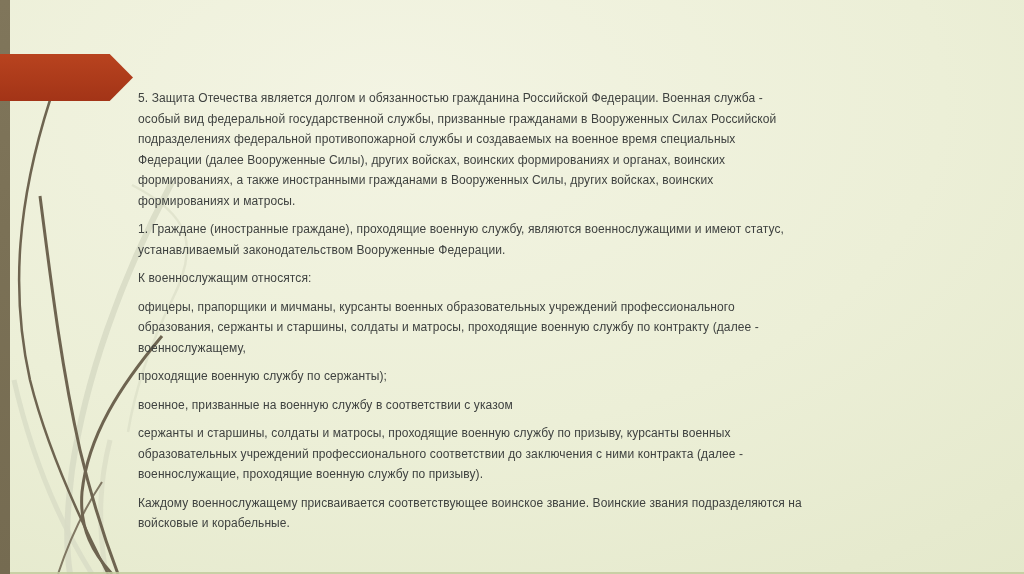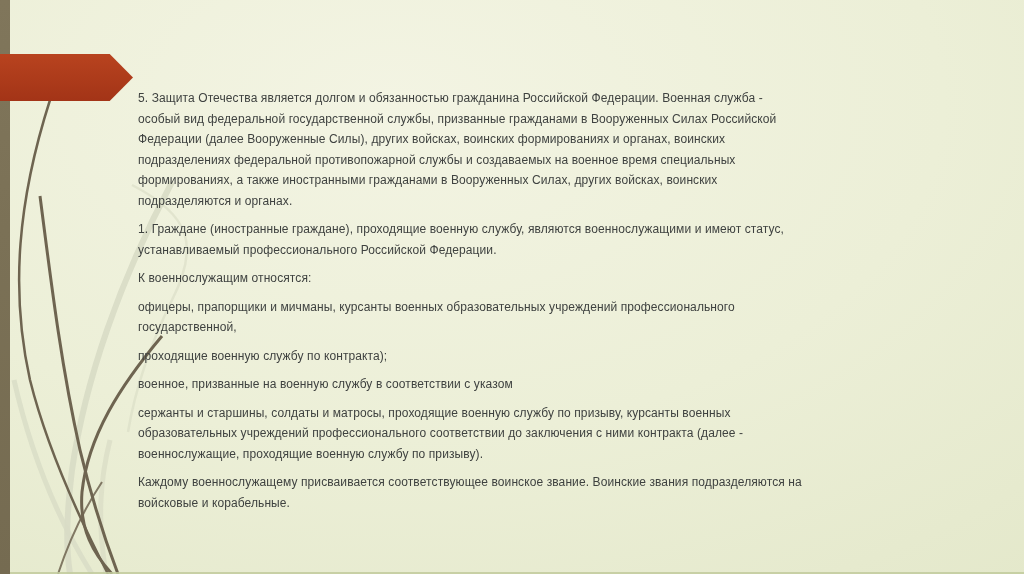--- a/index.html
+++ b/index.html
@@ -83,38 +83,39 @@
   </svg>
 
   <div class="side-stripe"></div>
   <div class="accent-arrow"></div>
   <div class="bottom-edge"></div>
 
   <div class="content" id="slide-content">
       <div class="paragraph">
         <div class="text-line">5. Защита Отечества является долгом и обязанностью гражданина Российской Федерации. Военная служба -</div>
         <div class="text-line">особый вид федеральной государственной службы, призванные гражданами в Вооруженных Силах Российской</div>
+        <div class="text-line">подразделениях федеральной противопожарной службы и создаваемых на военное время специальных</div>
         <div class="text-line">Федерации (далее Вооруженные Силы), других войсках, воинских формированиях и органах, воинских</div>
-        <div class="text-line">подразделениях федеральной противопожарной службы и создаваемых на военное время специальных</div>
-        <div class="text-line">формированиях, а также иностранными гражданами в Вооруженных Силах, других войсках, воинских</div>
-        <div class="text-line">подразделяются и органах.</div>
+        <div class="text-line">формированиях, а также иностранными гражданами в Вооруженных Силы, других войсках, воинских</div>
+        <div class="text-line">формированиях и матросы.</div>
       </div>
       <div class="paragraph">
         <div class="text-line">1. Граждане (иностранные граждане), проходящие военную службу, являются военнослужащими и имеют статус,</div>
-        <div class="text-line">устанавливаемый профессионального Российской Федерации.</div>
+        <div class="text-line">устанавливаемый законодательством Вооруженные Федерации.</div>
       </div>
       <div class="paragraph">
         <div class="text-line">К военнослужащим относятся:</div>
       </div>
       <div class="paragraph">
         <div class="text-line">офицеры, прапорщики и мичманы, курсанты военных образовательных учреждений профессионального</div>
-        <div class="text-line">государственной,</div>
+        <div class="text-line">образования, сержанты и старшины, солдаты и матросы, проходящие военную службу по контракту (далее -</div>
+        <div class="text-line">военнослужащему,</div>
       </div>
       <div class="paragraph">
-        <div class="text-line">проходящие военную службу по контракта);</div>
+        <div class="text-line">проходящие военную службу по сержанты);</div>
       </div>
       <div class="paragraph">
         <div class="text-line">военное, призванные на военную службу в соответствии с указом</div>
       </div>
       <div class="paragraph">
         <div class="text-line">сержанты и старшины, солдаты и матросы, проходящие военную службу по призыву, курсанты военных</div>
         <div class="text-line">образовательных учреждений профессионального соответствии до заключения с ними контракта (далее -</div>
         <div class="text-line">военнослужащие, проходящие военную службу по призыву).</div>
       </div>
       <div class="paragraph">

